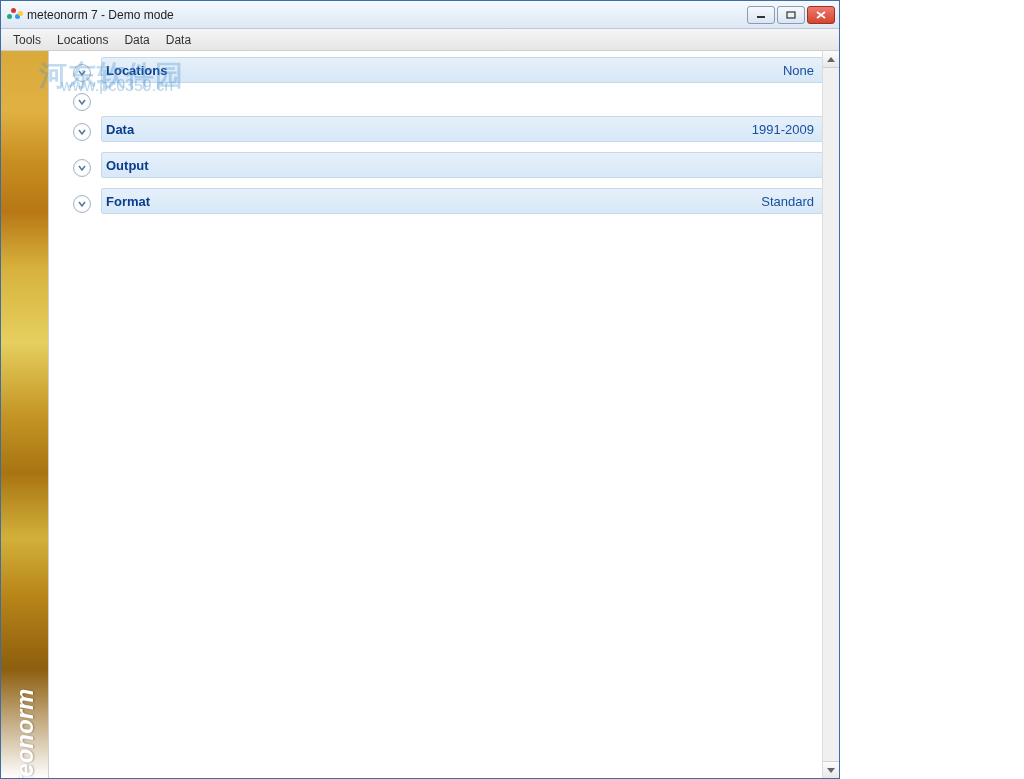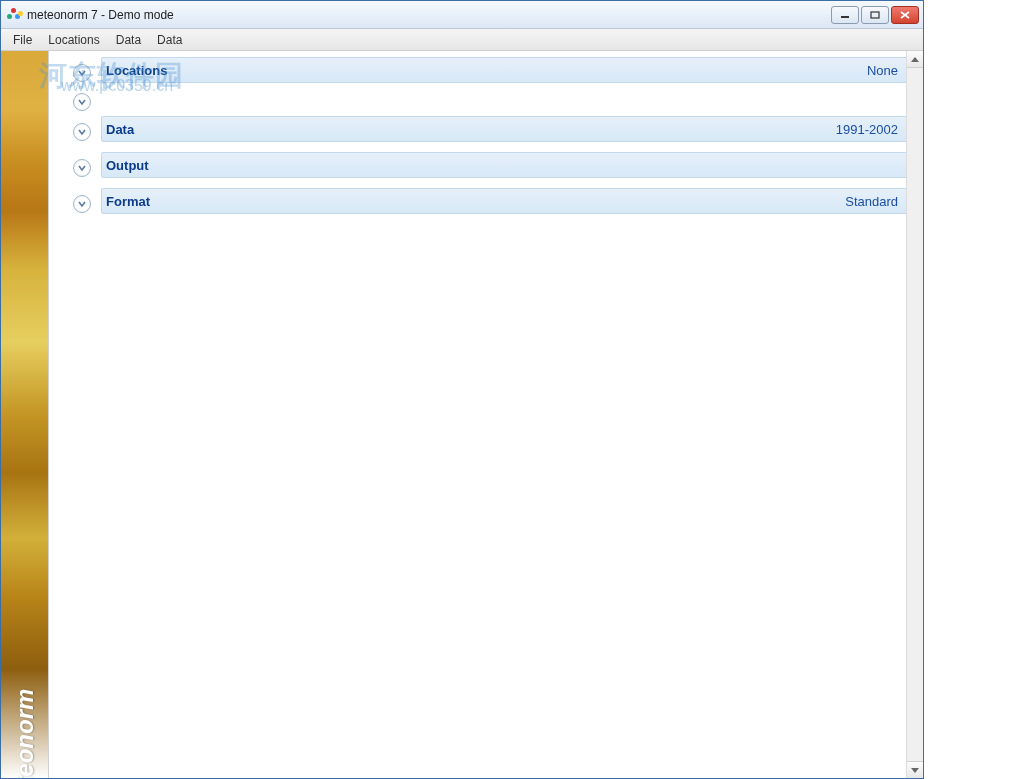--- a/index.html
+++ b/index.html
@@ -5,21 +5,21 @@
     * { margin: 0; padding: 0; box-sizing: border-box; }
     body {
       font-family: "Segoe UI", Tahoma, sans-serif;
       font-size: 12px;
       background: #fff;
       width: 1024px;
       height: 779px;
       overflow: hidden;
     }
     .window {
-      width: 924px;
+      width: 840px;
       height: 779px;
       border: 1px solid #3a6ea5;
       background: #fff;
       display: flex;
       flex-direction: column;
     }
     .titlebar {
       height: 28px;
       background: linear-gradient(to bottom, #f5f9fd 0%, #e8f0f9 50%, #dde8f5 100%);
       border-bottom: 1px solid #bcc7d8;
@@ -253,21 +253,21 @@
       <div class="win-btn close">
         <svg width="10" height="8">
             <line x1="1" y1="1" x2="9" y2="7" stroke="#fff" stroke-width="1.6"></line>
             <line x1="9" y1="1" x2="1" y2="7" stroke="#fff" stroke-width="1.6"></line>
           </svg>
       </div>
     </div>
   </div>
 
   <div class="menubar">
-    <div class="menu-item">File</div>
+    <div class="menu-item">Tools</div>
     <div class="menu-item">Locations</div>
     <div class="menu-item">Data</div>
     <div class="menu-item">Data</div>
   </div>
 
   <div class="content-wrap">
 
     <div class="watermark">河东软件园</div>
     <div class="watermark-sub">www.pc0359.cn</div>
 
@@ -299,21 +299,21 @@
         </div>
 
         <div class="row-container" style="display: flex; align-items: center; margin-bottom: 5px;">
           <div class="expander">
             <svg width="10" height="10">
                 <polyline points="2,3 5,7 8,3" fill="none" stroke="#5a7aa0" stroke-width="1.6"></polyline>
               </svg>
           </div>
           <div class="panel-row" style="flex: 1 1 0%;">
             <span class="row-label">Data</span>
-            <span class="row-value">1991-2002</span>
+            <span class="row-value">1991-2009</span>
           </div>
         </div>
 
         <div class="row-container" style="display: flex; align-items: center; margin-bottom: 5px;">
           <div class="expander">
             <svg width="10" height="10">
                 <polyline points="2,3 5,7 8,3" fill="none" stroke="#5a7aa0" stroke-width="1.6"></polyline>
               </svg>
           </div>
           <div class="panel-row" style="flex: 1 1 0%;">

